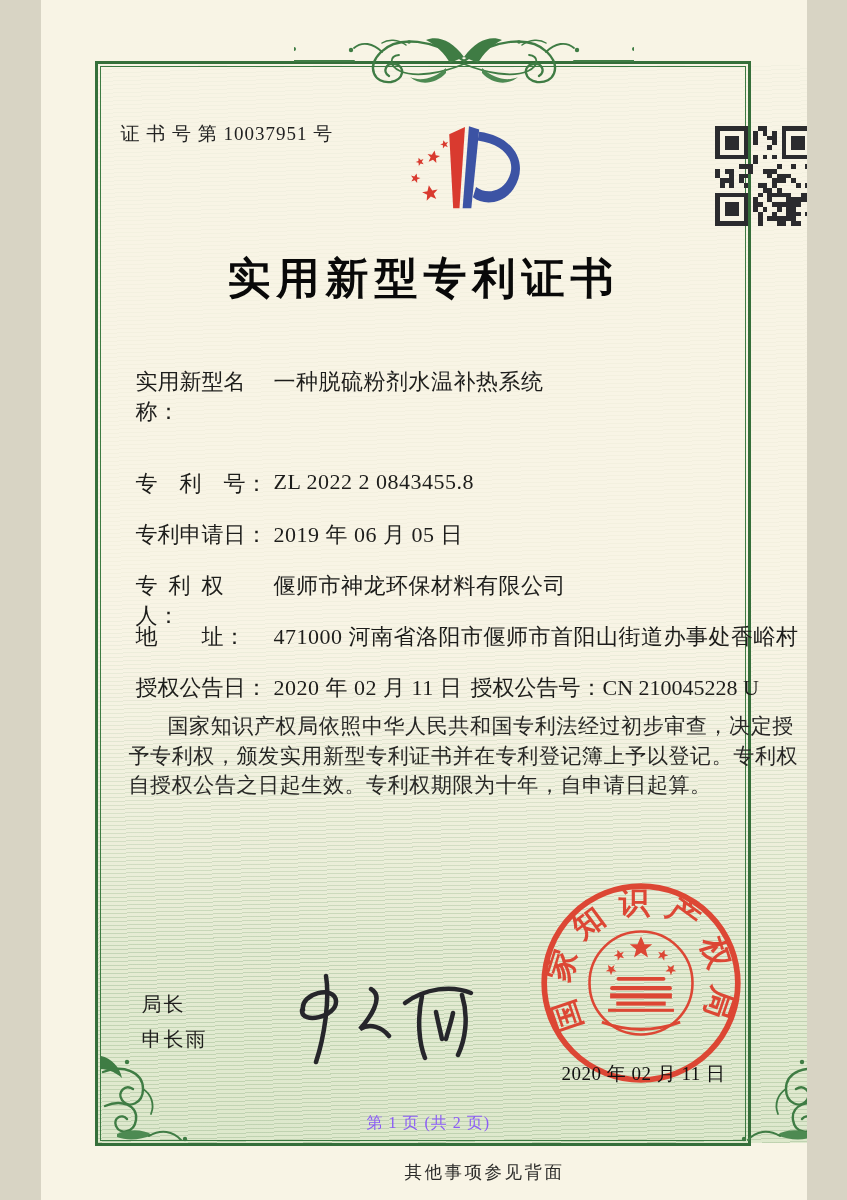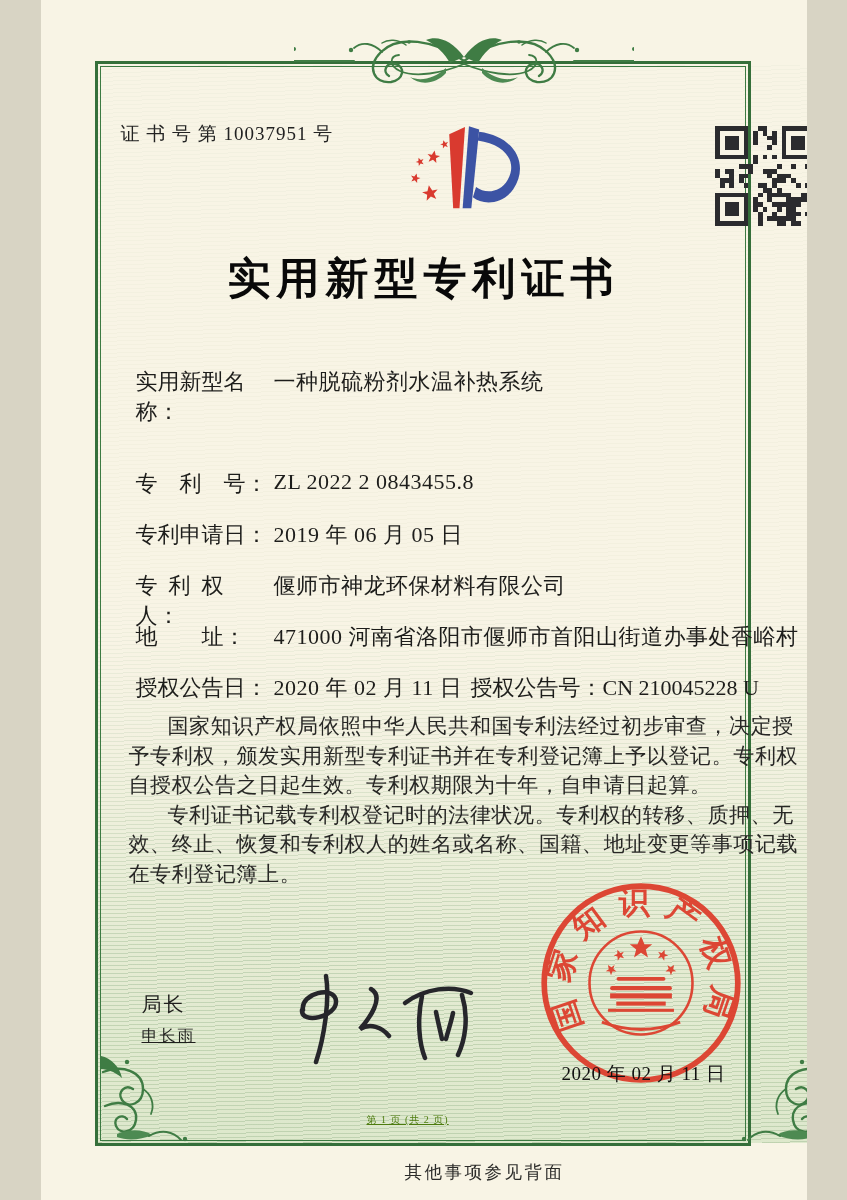--- a/index.html
+++ b/index.html
@@ -22,25 +22,25 @@
   .abs{position:absolute;}
   .cert-number{left:80px;top:121px;font-size:19px;letter-spacing:1px;color:#222;}
   .title{left:0;right:0;top:250px;text-align:center;font-size:43px;font-weight:bold;letter-spacing:6px;color:#090909;z-index:3;}
   .field-row{left:95px;width:670px;font-size:22px;color:#1d1d1b;z-index:3;}
   .field-label{display:inline-block;width:138px;vertical-align:top;}
   .field-value{display:inline-block;vertical-align:top;letter-spacing:0.5px;}
   .grant-no{position:absolute;left:335px;top:0;white-space:nowrap;}
   .paragraphs{left:88px;top:712px;width:672px;z-index:3;}
   .paragraphs p{margin:0;font-size:21px;line-height:29.5px;text-indent:39px;letter-spacing:0.6px;color:#272725;}
   .officer-title{left:101px;top:991px;font-size:20px;letter-spacing:2px;z-index:4;}
-  .officer-name{left:101px;top:1026px;font-size:16px;letter-spacing:2px;z-index:4;text-decoration:underline;}
+  .officer-name{left:101px;top:1026px;font-size:20px;letter-spacing:2px;z-index:4;}
   .signature{left:233px;top:968px;z-index:5;}
   .seal{left:497px;top:880px;z-index:4;opacity:0.92;}
   .issue-date{left:521px;top:1061px;font-size:19px;letter-spacing:0.5px;color:#111;z-index:6;}
-  .page-info{left:326px;top:1113px;font-size:10px;color:#4d7c0f;z-index:3;letter-spacing:1px;text-decoration:underline;}
+  .page-info{left:326px;top:1113px;font-size:16px;color:#8b5cf6;z-index:3;letter-spacing:1px;}
   .back-note{left:324px;top:1160px;font-size:17.5px;letter-spacing:2.5px;color:#2c2c2a;z-index:3;margin-left:40px;}
   .logo{left:353px;top:116px;z-index:3;}
   .qr{left:674px;top:126px;z-index:3;}
   .ornament-top{left:253px;top:27px;z-index:2;}
   .corner-bl{left:58px;top:1044px;z-index:2;}
   .corner-br{left:689px;top:1044px;z-index:2;}
 </style>
 </head>
 <body>
 
@@ -256,21 +256,20 @@
   <div class="abs field-row" style="top:622px;">
     <span class="field-label">地　　址：</span><span class="field-value">471000  河南省洛阳市偃师市首阳山街道办事处香峪村</span>
   </div>
   <div class="abs field-row" style="top:673px;position:absolute;">
     <span class="field-label">授权公告日：</span><span class="field-value">2020 年 02 月 11 日</span>
     <span class="grant-no"><span>授权公告号：</span><span>CN 210045228 U</span></span>
   </div>
 
   <div class="abs paragraphs">
     <p>国家知识产权局依照中华人民共和国专利法经过初步审查，决定授予专利权，颁发实用新型专利证书并在专利登记簿上予以登记。专利权自授权公告之日起生效。专利权期限为十年，自申请日起算。</p>
-    <p>专利证书记载专利权登记时的法律状况。专利权的转移、质押、无效、终止、恢复和专利权人的姓名或名称、国籍、地址变更等事项记载在专利登记簿上。</p>
   </div>
 
   <svg class="abs seal" width="206" height="206" viewBox="0 0 200 200">
     <circle cx="100" cy="100" r="94" fill="none" stroke-width="5.5" stroke="#dd3a28"></circle>
     <path id="sealArc" d="M 46.4,141.9 A 68,68 0 1 1 153.6,141.9" fill="none"></path>
     <text font-size="30" font-weight="bold" letter-spacing="13" fill="#dd3a28" font-family="Liberation Serif, DejaVu Serif, serif">
       <textPath href="#sealArc" startOffset="50%" text-anchor="middle">国家知识产权局</textPath>
     </text>
     <g fill="#dd3a28" stroke="#dd3a28">
       <circle cx="100" cy="100" r="50" fill="none" stroke-width="2.5"></circle>

